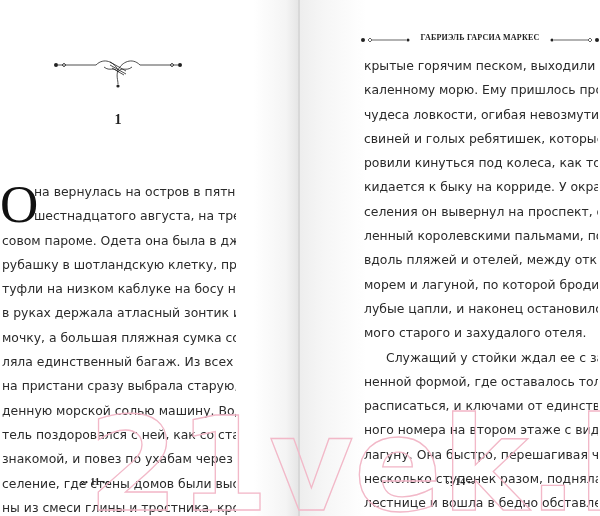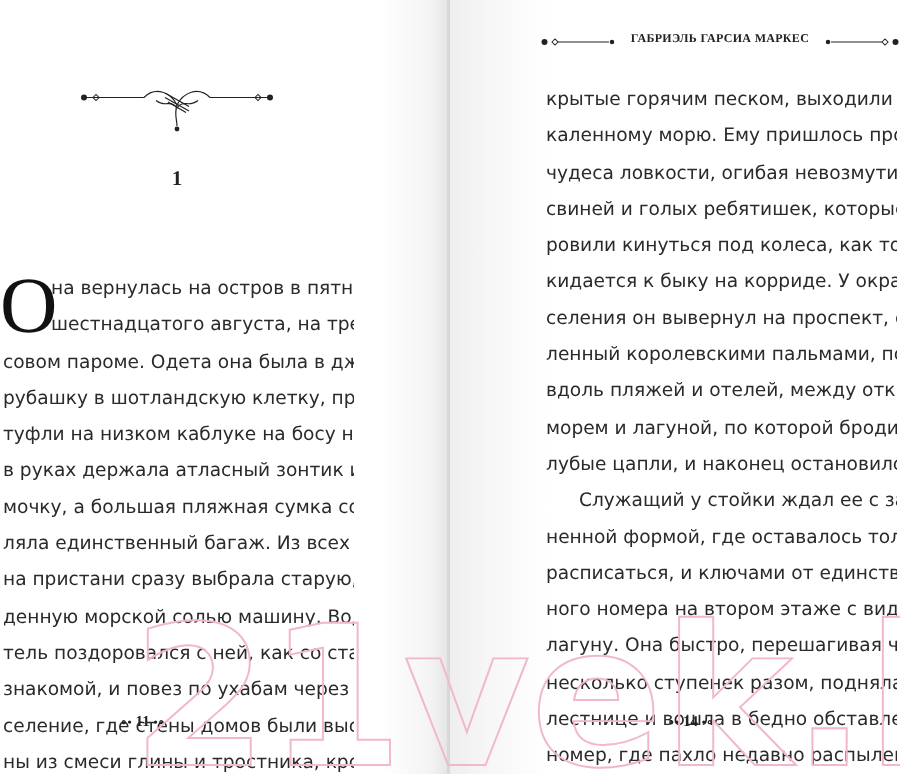--- a/index.html
+++ b/index.html
@@ -38,21 +38,21 @@
   .right-text { left:364px; top:54px; width:234px; }
   .line { display:block; white-space:nowrap; text-align:justify; text-align-last:justify; height:24.3px; overflow:hidden; }
   .line.last { text-align-last:left; }
   .line.indent { padding-left:22px; }
   .line.dropcap-line { padding-left:32px; }
   .dropcap {
     position:absolute; left:-2px; top:2px;
     font-family:"Liberation Serif", serif; font-size:53px; line-height:44px; color:#111;
   }
   .running-head {
-    position:absolute; left:360px; top:20px; width:240px; height:16px;text-decoration:underline;
+    position:absolute; left:360px; top:32px; width:240px; height:16px;text-decoration:underline;
   }
   .running-head .title {
     position:absolute; left:52px; top:1px; width:136px; text-align:center;
     font-family:"Liberation Serif", serif; font-size:8px; font-weight:bold; letter-spacing:0.2px; color:#222;
   }
   .folio {
     position:absolute; top:476px; font-family:"Liberation Serif", serif; font-size:10px; font-weight:bold; color:#222;
     text-align:left; width:80px;
   }
   .folio-left { left:80px; }
@@ -137,20 +137,21 @@
     <span class="line">каленному морю. Ему пришлось проявить</span>
     <span class="line">чудеса ловкости, огибая невозмутимых</span>
     <span class="line">свиней и голых ребятишек, которые но-</span>
     <span class="line">ровили кинуться под колеса, как тореро</span>
     <span class="line">кидается к быку на корриде. У окраины</span>
     <span class="line">селения он вывернул на проспект, окайм-</span>
     <span class="line">ленный королевскими пальмами, покатил</span>
     <span class="line">вдоль пляжей и отелей, между открытым</span>
     <span class="line">морем и лагуной, по которой бродили го-</span>
     <span class="line">лубые цапли, и наконец остановился у са-</span>
+    <span class="line last">мого старого и захудалого отеля.</span>
     <span class="line indent">Служащий у стойки ждал ее с запол-</span>
     <span class="line">ненной формой, где оставалось только</span>
     <span class="line">расписаться, и ключами от единствен-</span>
     <span class="line">ного номера на втором этаже с видом на</span>
     <span class="line">лагуну. Она быстро, перешагивая через</span>
     <span class="line">несколько ступенек разом, поднялась по</span>
     <span class="line">лестнице и вошла в бедно обставленный</span>
     <span class="line">номер, где пахло недавно распыленным</span>
 
   </div>

